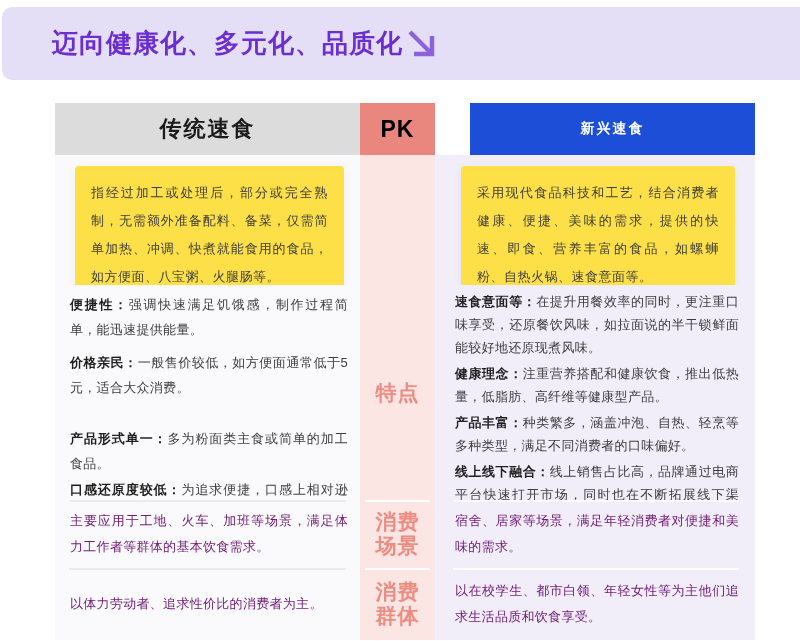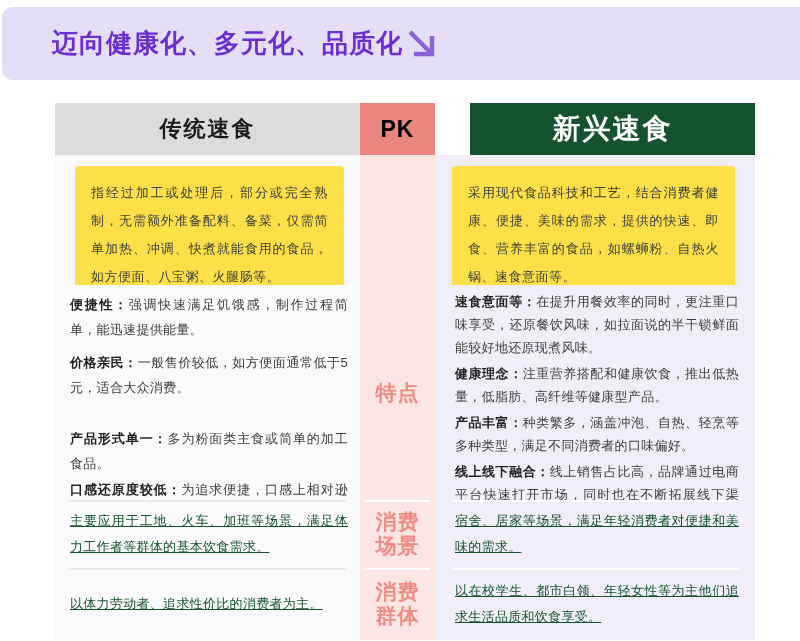--- a/index.html
+++ b/index.html
@@ -40,21 +40,21 @@
   }
   .cell { position: relative; }
 
   
   .hdr {
     display: flex; align-items: center; justify-content: center;
     font-weight: 800; letter-spacing: 2px;
   }
   .hdr-left  { background: #dcdcdd; color: #1b1b1b; font-size: 22px; }
   .hdr-pk    { background: #e9867d; color: #000000; font-size: 23px; letter-spacing: 1px; }
-  .hdr-right { background: #14532d; color: #ffffff; font-size: 28px; margin-left: 35px; }
+  .hdr-right { background: #1d4ed8; color: #ffffff; font-size: 14px; margin-left: 35px; }
 
   
   .col-left  { background: #fafafc; }
   .col-mid   { background: #fbe6e3; }
   .col-right { background: #f1eefa; }
 
   
   .rule::before {
     content: "";
     position: absolute;
@@ -71,21 +71,21 @@
     border-radius: 4px;
     margin: 11px 16px 0 20px;
     padding: 13px 16px 9px 16px;
     box-shadow: 0 2px 8px rgba(90,60,60,0.07);
     font-size: 13px;
     line-height: 28px;
     color: #3d3d3d;
     text-align: justify;
     letter-spacing: 0.5px;
   }
-  .col-right .def-box { margin: 11px 20px 0 17px; }
+  .col-right .def-box { margin: 11px 20px 0 26px; }
 
   
   .features { padding: 7px 12px 0 15px; }
   .features p {
     font-size: 13px;
     color: #3d3d3d;
     text-align: justify;
     letter-spacing: 0.3px;
   }
   .features b { color: #1f1f1f; font-weight: 800; }
@@ -106,23 +106,22 @@
     color: #ee8b82;
     letter-spacing: 1px;
     padding: 0 14px;
   }
 
   
   .plain {
     display: flex; align-items: center;
     font-size: 13px;
     line-height: 26px;
-    color: #14532d;
+    color: #701a75;
     letter-spacing: 0.3px;
-    text-decoration: underline;
   }
   .plain .txt { padding: 0 12px 0 15px; text-align: justify; }
   .col-right.plain .txt { padding: 0 16px 0 20px; }
 </style>
 </head>
 <body>
 
 <div class="top-banner">
   <h1>迈向健康化、多元化、品质化</h1>
   <span class="arrow-icon">

